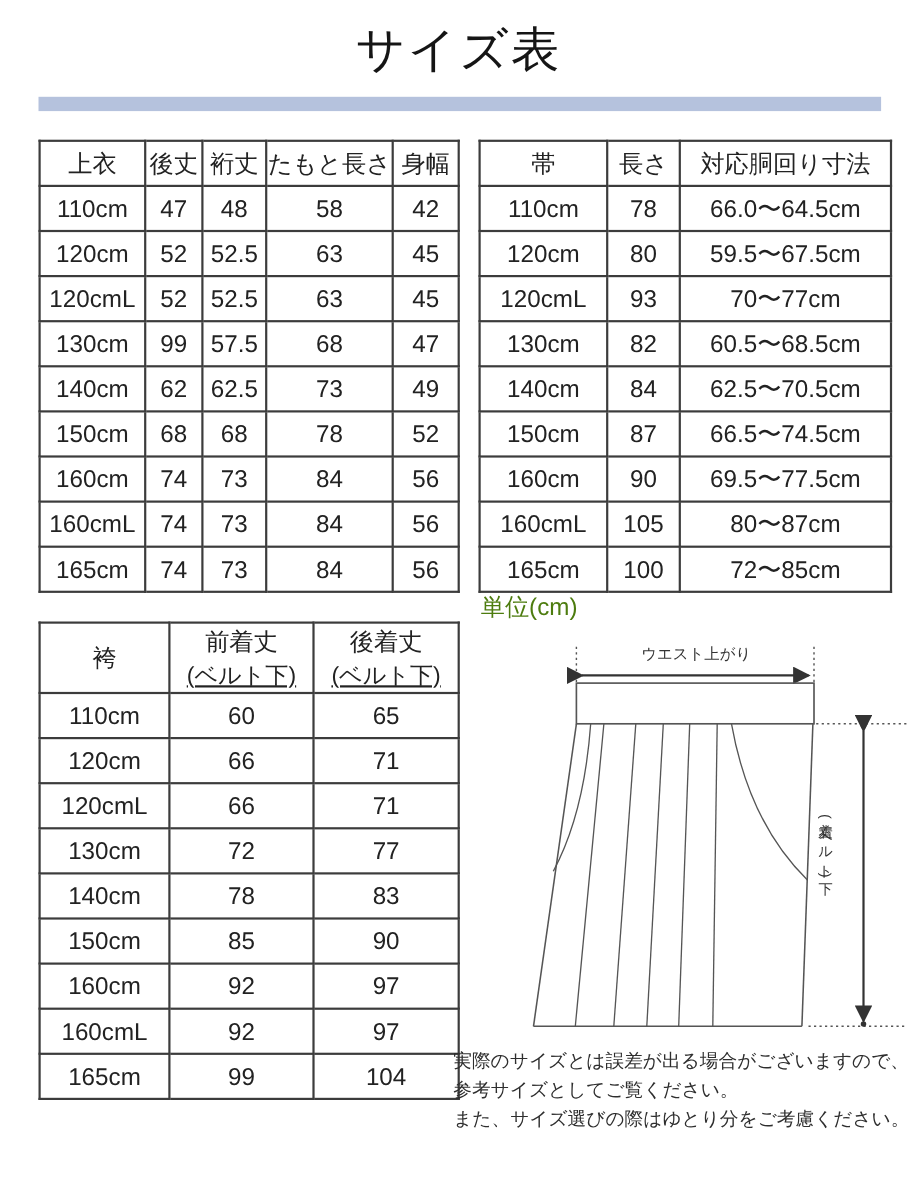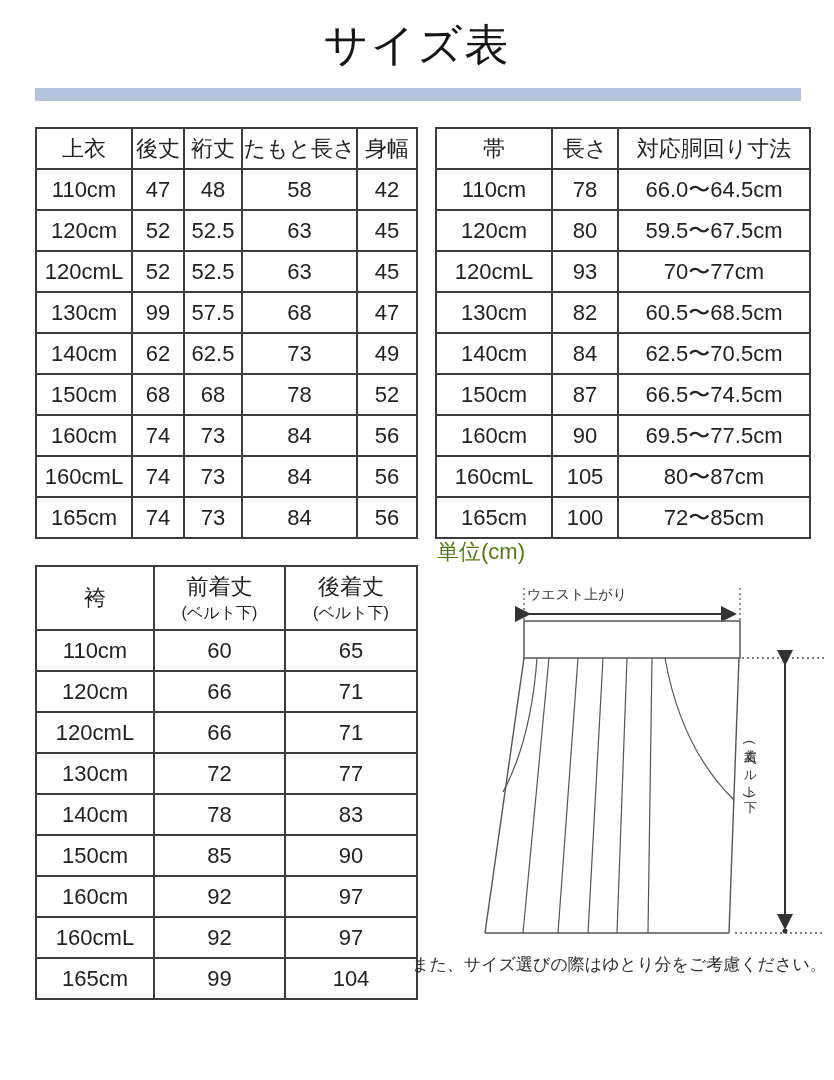--- a/index.html
+++ b/index.html
@@ -21,26 +21,26 @@
   td, th {
     border:2px solid #3c3c3c; text-align:center; vertical-align:middle;
     font-size:22px; font-weight:400; color:#222; padding:0;
   }
   td { height:41px; }
   th { height:41px; }
   .tbl-jacket { position:absolute; left:35px; top:127px; width:381px; }
   .tbl-obi    { position:absolute; left:435px; top:127px; width:374px; }
   .tbl-hakama { position:absolute; left:35px; top:565px; width:381px; }
   .tbl-hakama th { height:64px; }
-  .tbl-hakama th .sub { font-size:16px; font-weight:400; margin-top:1px; }
+  .tbl-hakama th .sub { font-size:21px; font-weight:400; margin-top:1px;text-decoration:underline; }
   .unit-label { position:absolute; left:437px; top:537px; font-size:22px; color:#4d7c0f; }
   .diagram { position:absolute; left:445px; top:580px; width:390px; height:376px; }
   .diagram svg { position:absolute; left:0; top:0; }
   .diagram .waist-label {
-    position:absolute; left:82px; top:6px; width:212px; text-align:left;
+    position:absolute; left:82px; top:6px; width:212px; text-align:center;
     font-size:14px; color:#333;
   }
   .diagram .length-label {
     position:absolute; left:296px; top:158px;
     writing-mode:vertical-rl; text-orientation:mixed;
     font-size:13px; color:#333; letter-spacing:1px;
   }
   .notes {
     position:absolute; left:412px; top:952px; width:420px;
     font-size:17px; line-height:1.55; color:#2e2e2e;
@@ -301,14 +301,15 @@
     <line x1="207" y1="78" x2="203" y2="353" stroke="#555" stroke-width="1.2"></line>
 
     <path d="M 92 78 Q 86 160 58 212" fill="none" stroke="#555" stroke-width="1.2"></path>
     <path d="M 220 78 Q 236 168 289 220" fill="none" stroke="#555" stroke-width="1.2"></path>
   </svg>
   <div class="waist-label">ウエスト上がり</div>
   <div class="length-label">着丈(ベルト下)</div>
 </div>
 
 <div class="notes">
+  <div>実際のサイズとは誤差が出る場合がございますので、参考サイズとしてご覧ください。</div>
   <div>また、サイズ選びの際はゆとり分をご考慮ください。</div>
 </div>
 
 </body></html>

